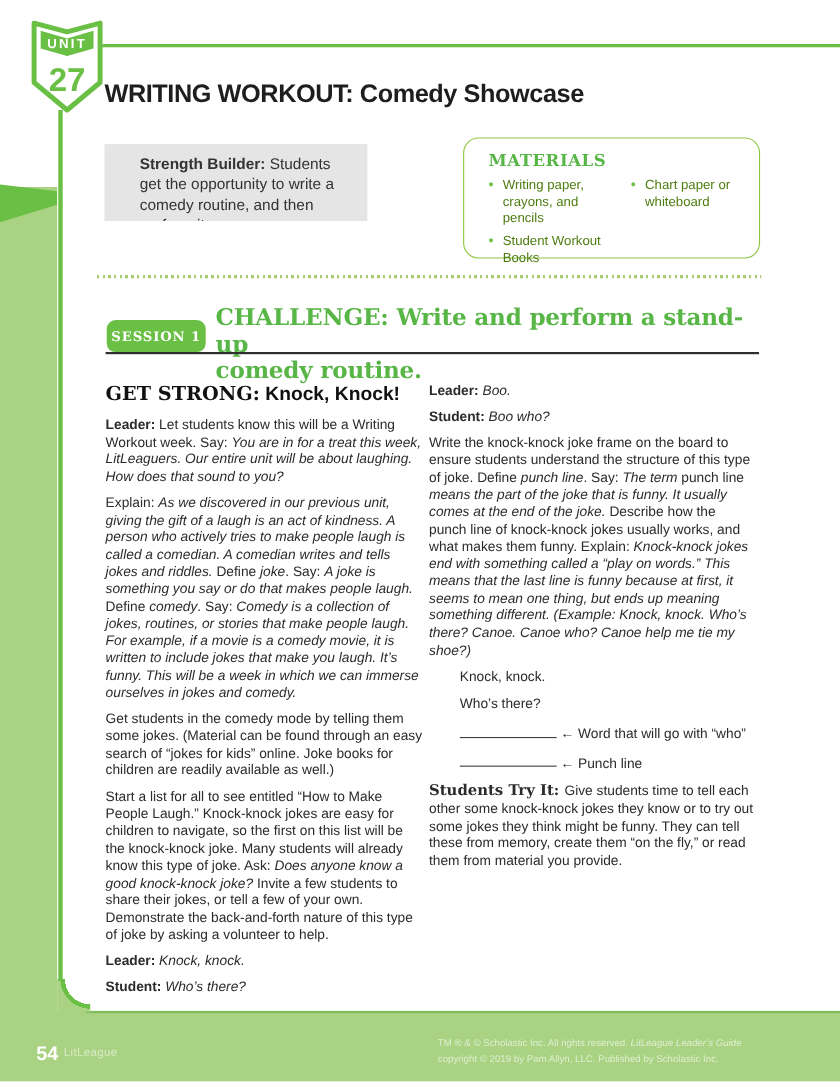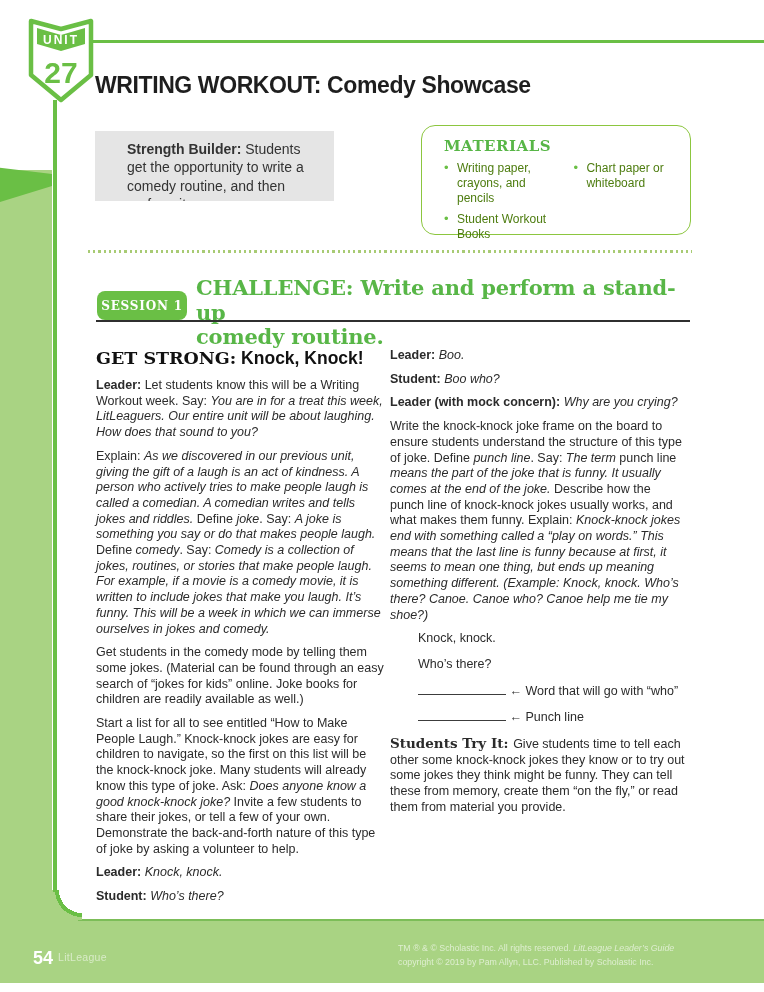--- a/index.html
+++ b/index.html
@@ -131,21 +131,20 @@
         <p class="blk"><span>Start a list for all to see entitled “How to Make People Laugh.” Knock-knock jokes are easy for children to navigate, so the first on this list will be the knock-knock joke. Many students will already know this type of joke. Ask: </span><span class="i">Does anyone know a good knock-knock joke?</span><span> Invite a few students to share their jokes, or tell a few of your own. Demonstrate the back-and-forth nature of this type of joke by asking a volunteer to help.</span></p>
         <p class="blk"><span class="b">Leader: </span><span class="i">Knock, knock.</span></p>
         <p class="blk"><span class="b">Student: </span><span class="i">Who’s there?</span></p>
       </div>
   </div>
 
   <div class="col col-right">
     <div>
         <p class="blk"><span class="b">Leader: </span><span class="i">Boo.</span></p>
         <p class="blk"><span class="b">Student: </span><span class="i">Boo who?</span></p>
-        <p class="blk"><span class="b">Leader (with mock concern): </span><span class="i">Why are you crying?</span></p>
         <p class="blk"><span>Write the knock-knock joke frame on the board to ensure students understand the structure of this type of joke. Define </span><span class="i">punch line</span><span>. Say: </span><span class="i">The term </span><span>punch line </span><span class="i">means the part of the joke that is funny. It usually comes at the end of the joke.</span><span> Describe how the punch line of knock-knock jokes usually works, and what makes them funny. Explain: </span><span class="i">Knock-knock jokes end with something called a “play on words.” This means that the last line is funny because at first, it seems to mean one thing, but ends up meaning something different. (Example: Knock, knock. Who’s there? Canoe. Canoe who? Canoe help me tie my shoe?)</span></p>
         <p class="blk indent"><span>Knock, knock.</span></p>
         <p class="blk indent"><span>Who’s there?</span></p>
         <p class="blk indent"><span class="blank" style="width: 88px;"></span><span> </span><span>←</span><span> Word that will go with “who”</span></p>
         <p class="blk indent"><span class="blank" style="width: 88px;"></span><span> </span><span>←</span><span> Punch line</span></p>
         <p class="blk"><span class="slab-sm">Students Try It: </span><span>Give students time to tell each other some knock-knock jokes they know or to try out some jokes they think might be funny. They can tell these from memory, create them “on the fly,” or read them from material you provide.</span></p>
       </div>
   </div>
 
   <div class="footer-pagenum">54</div>

